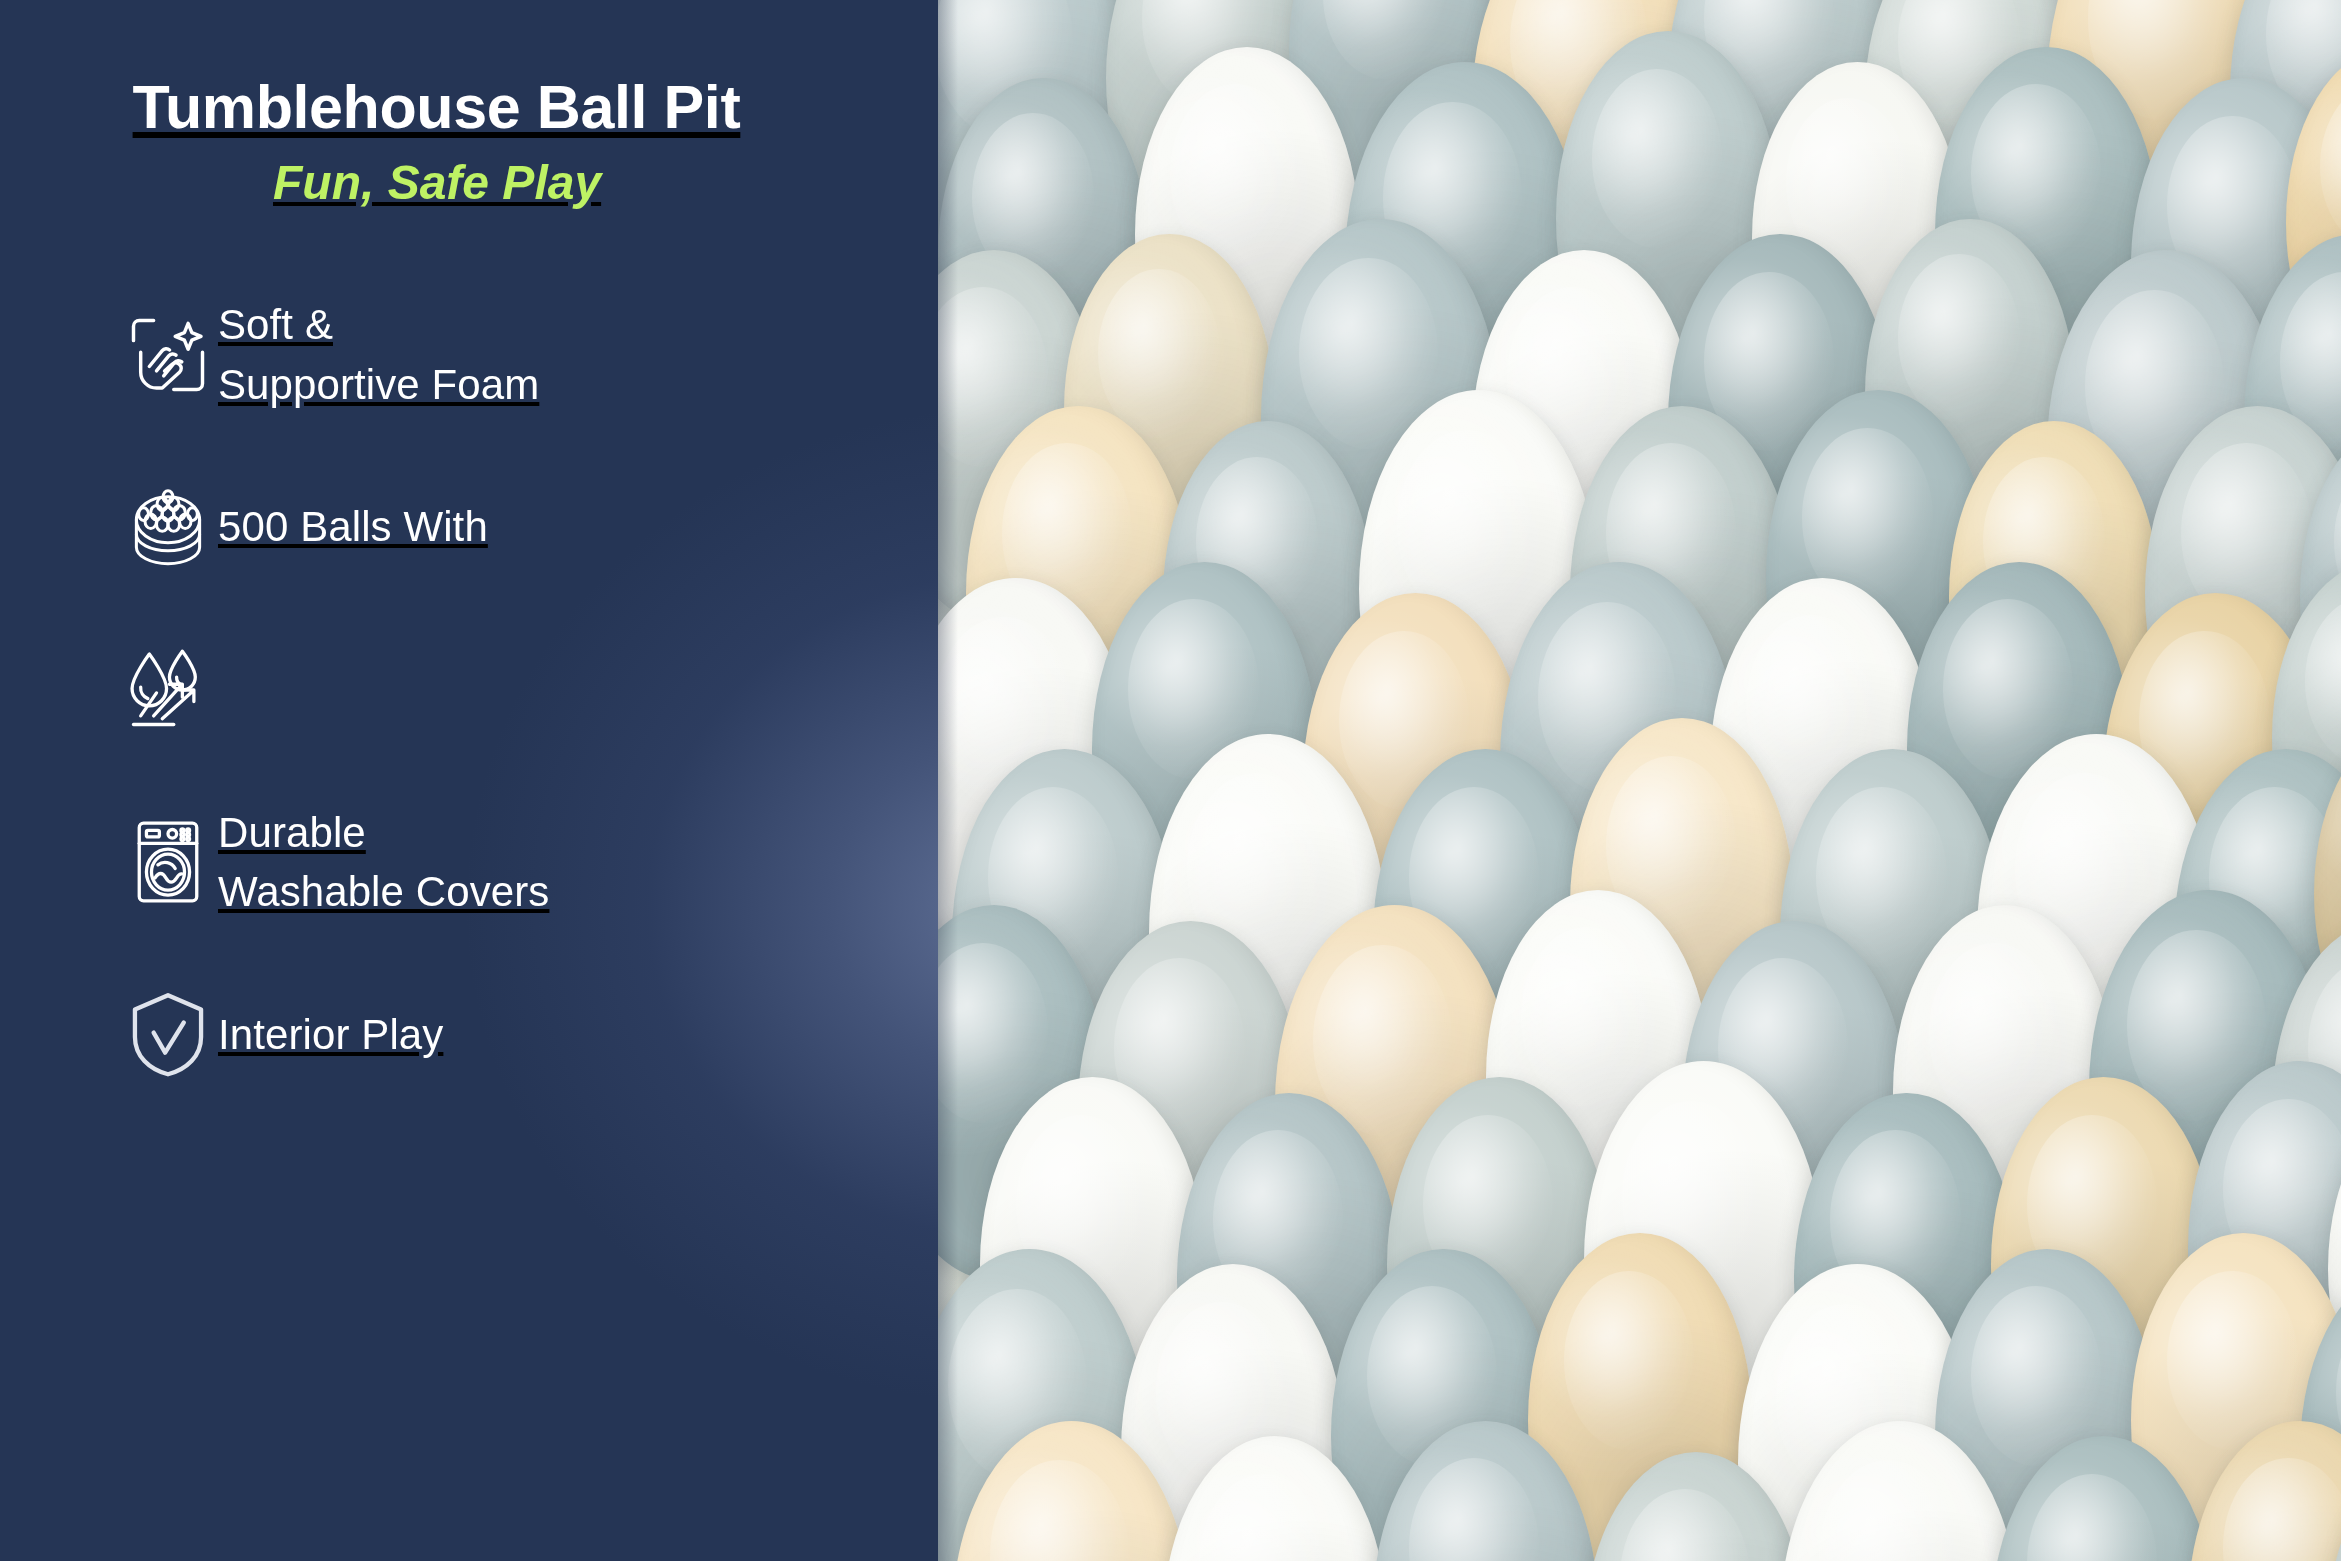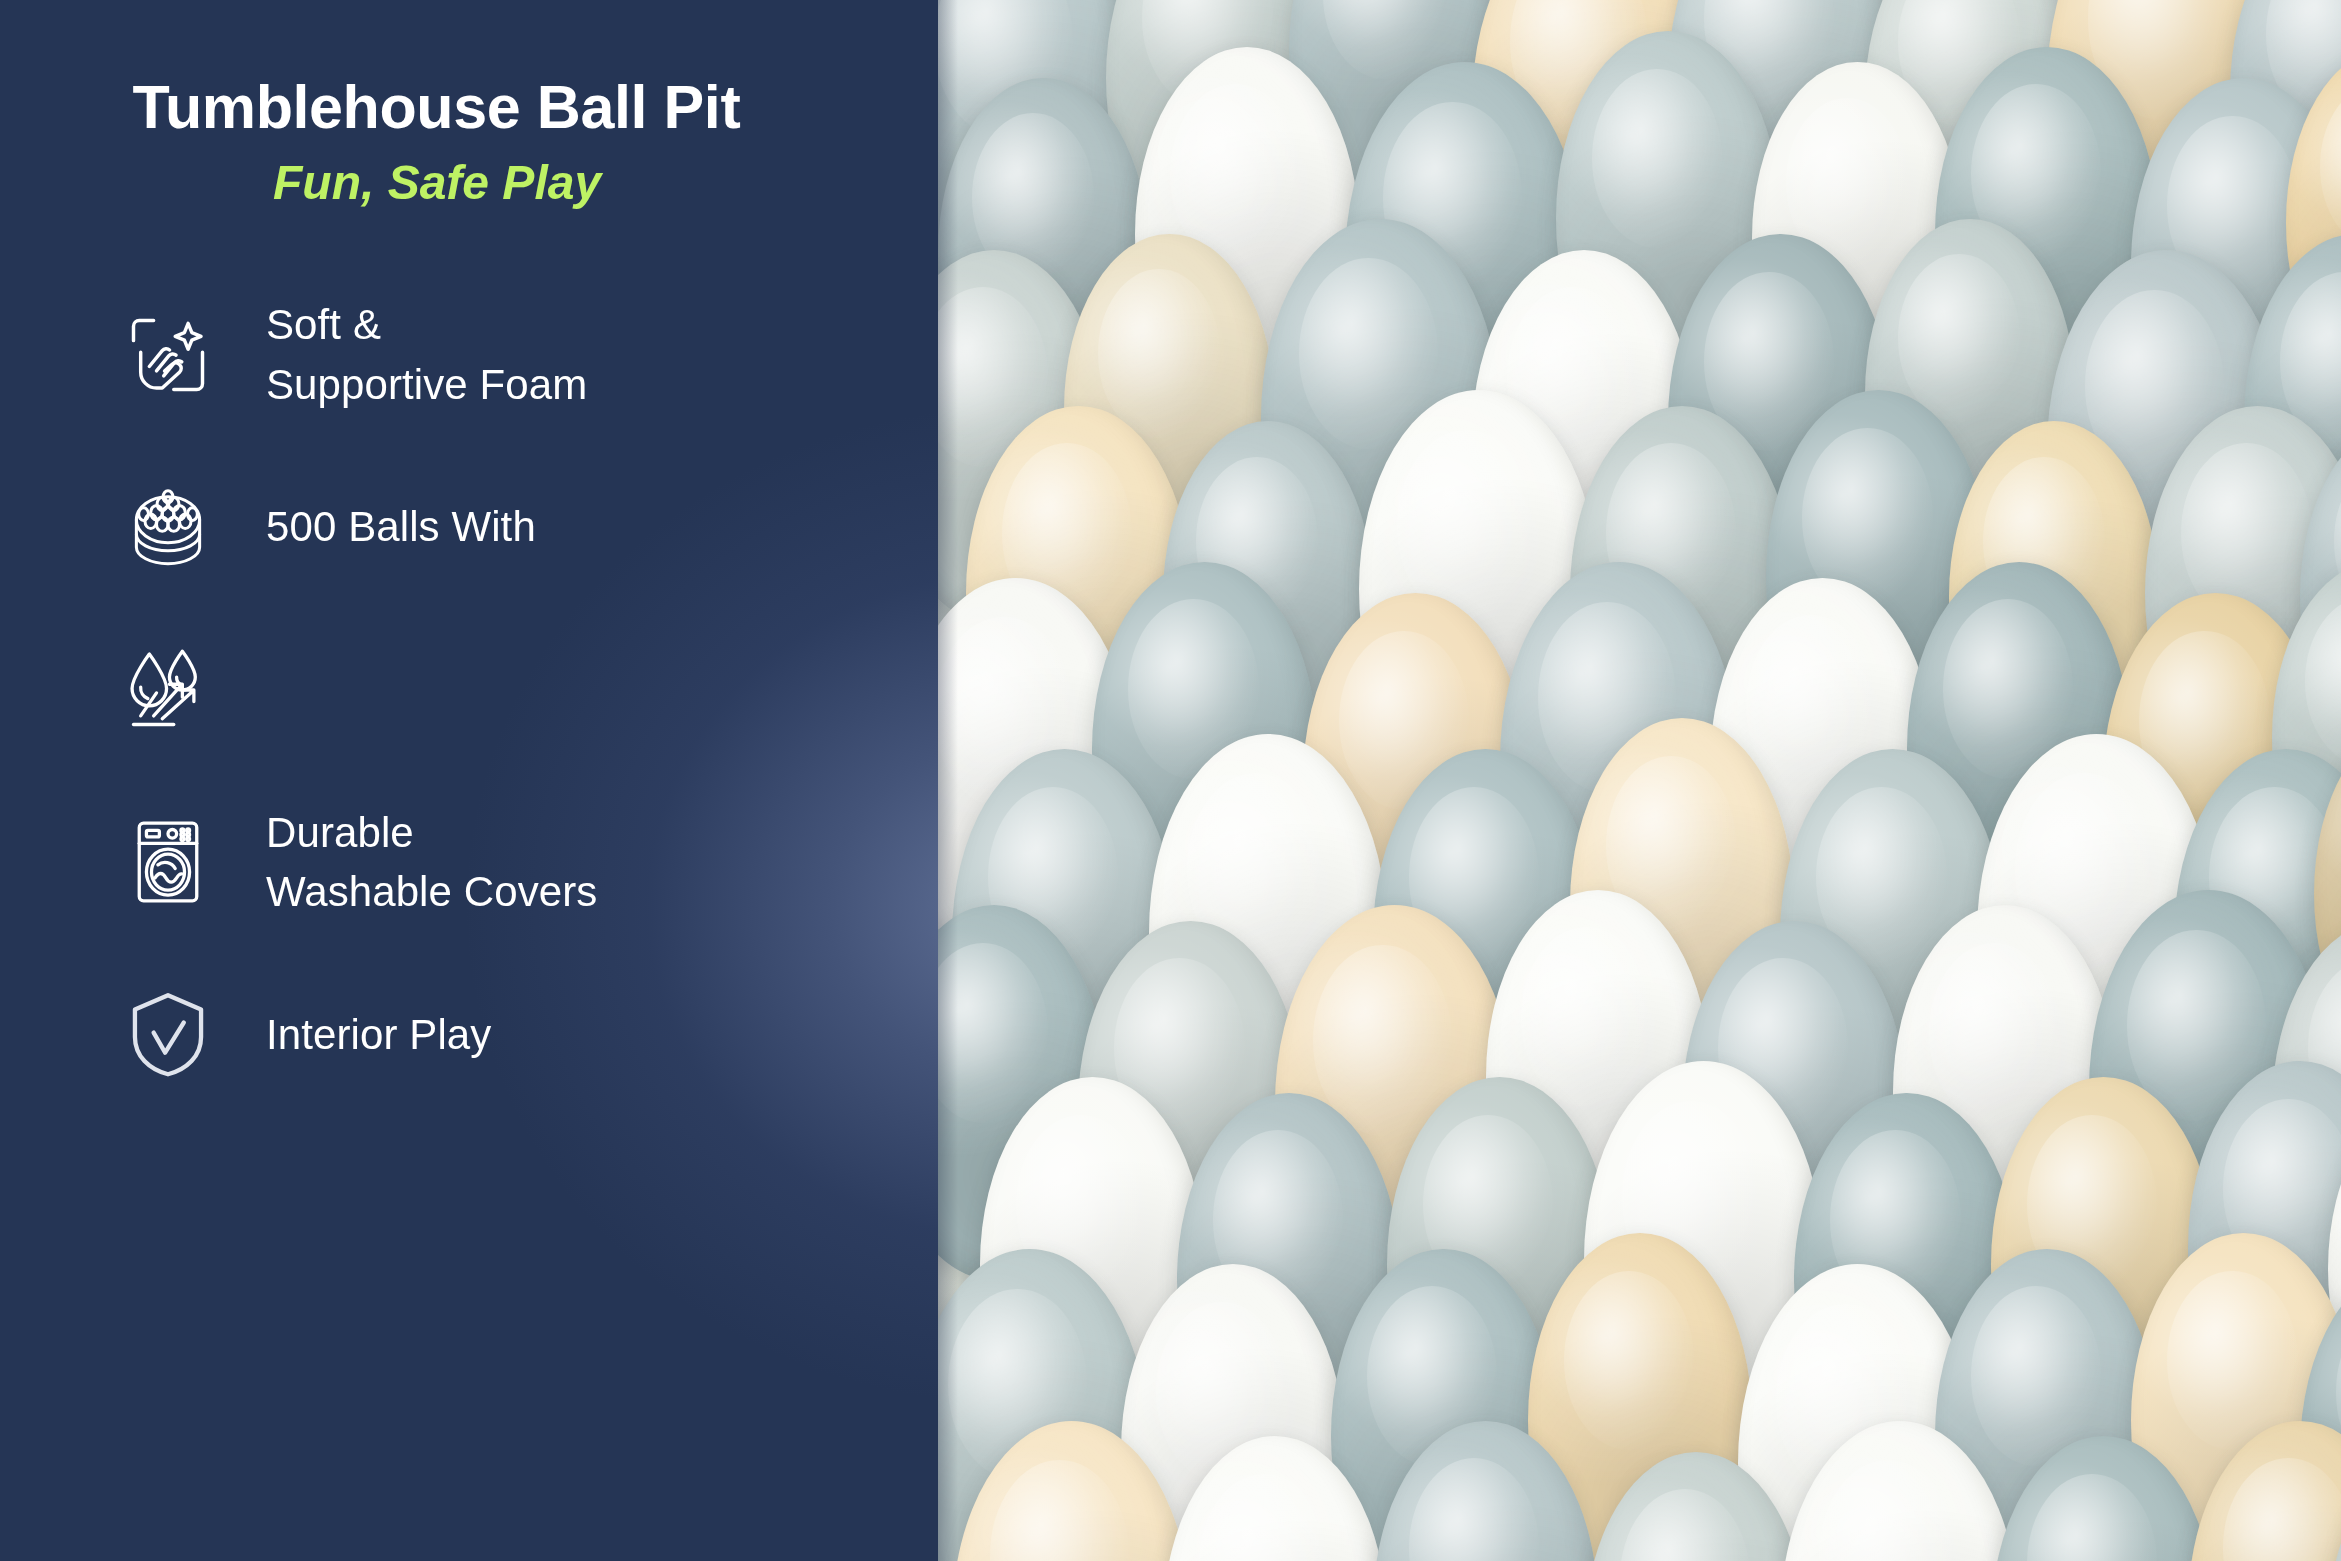--- a/index.html
+++ b/index.html
@@ -38,20 +38,21 @@
         rgba(37,53,85,0.0) 78%);
     pointer-events:none;
   }
   .panel-inner {
     position:relative;
     z-index:2;
     height:100%;
     padding:75px 61px 47px 117px;
     display:flex;
     flex-direction:column;
+    text-decoration:underline;
   }
 
   
   .title {
     font-size:61px;
     font-weight:700;
     color:#ffffff;
     letter-spacing:-0.4px;
     line-height:1.06;
     white-space:nowrap;
@@ -71,21 +72,20 @@
   
   .features {
     margin-top:87px;
     display:flex;
     flex-direction:column;
     gap:62px;
   }
   .feature {
     display:flex;
     align-items:center;
-    gap:48px;
   }
   .feature-icon {
     flex:0 0 101px;
     width:101px; height:101px;
     display:flex;
     align-items:center;
     justify-content:center;
   }
   .feature-icon svg { width:92px; height:92px; display:block; }
   .feature-text {

